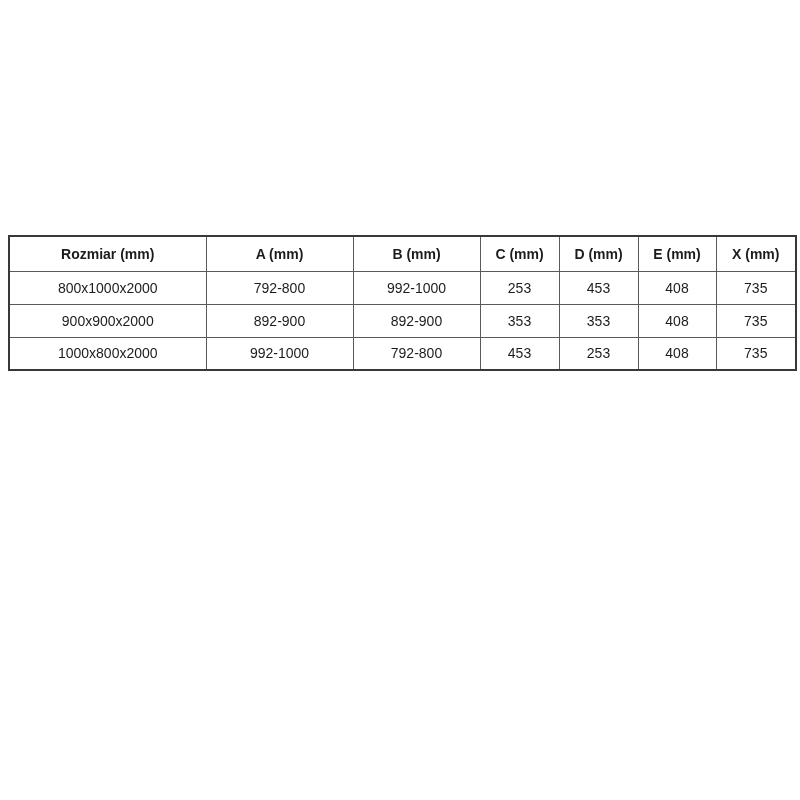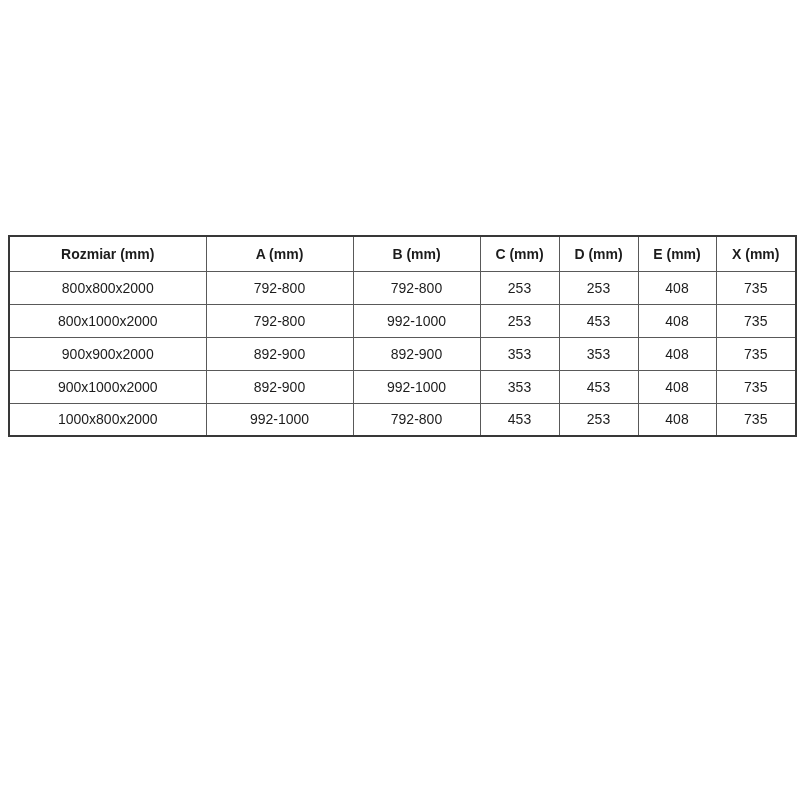--- a/index.html
+++ b/index.html
@@ -84,56 +84,38 @@
           <th>A (mm)</th>
           <th>B (mm)</th>
           <th>C (mm)</th>
           <th>D (mm)</th>
           <th>E (mm)</th>
           <th>X (mm)</th>
         </tr>
       </thead>
       <tbody>
           <tr>
-            <td>800x800x2000</td>
-            <td>792-800</td>
-            <td>792-800</td>
-            <td>253</td>
-            <td>253</td>
-            <td>408</td>
-            <td>735</td>
-          </tr>
-          <tr>
             <td>800x1000x2000</td>
             <td>792-800</td>
             <td>992-1000</td>
             <td>253</td>
             <td>453</td>
             <td>408</td>
             <td>735</td>
           </tr>
           <tr>
             <td>900x900x2000</td>
             <td>892-900</td>
             <td>892-900</td>
             <td>353</td>
             <td>353</td>
             <td>408</td>
             <td>735</td>
           </tr>
           <tr>
-            <td>900x1000x2000</td>
-            <td>892-900</td>
-            <td>992-1000</td>
-            <td>353</td>
-            <td>453</td>
-            <td>408</td>
-            <td>735</td>
-          </tr>
-          <tr>
             <td>1000x800x2000</td>
             <td>992-1000</td>
             <td>792-800</td>
             <td>453</td>
             <td>253</td>
             <td>408</td>
             <td>735</td>
           </tr>
         </tbody>
     </table>

